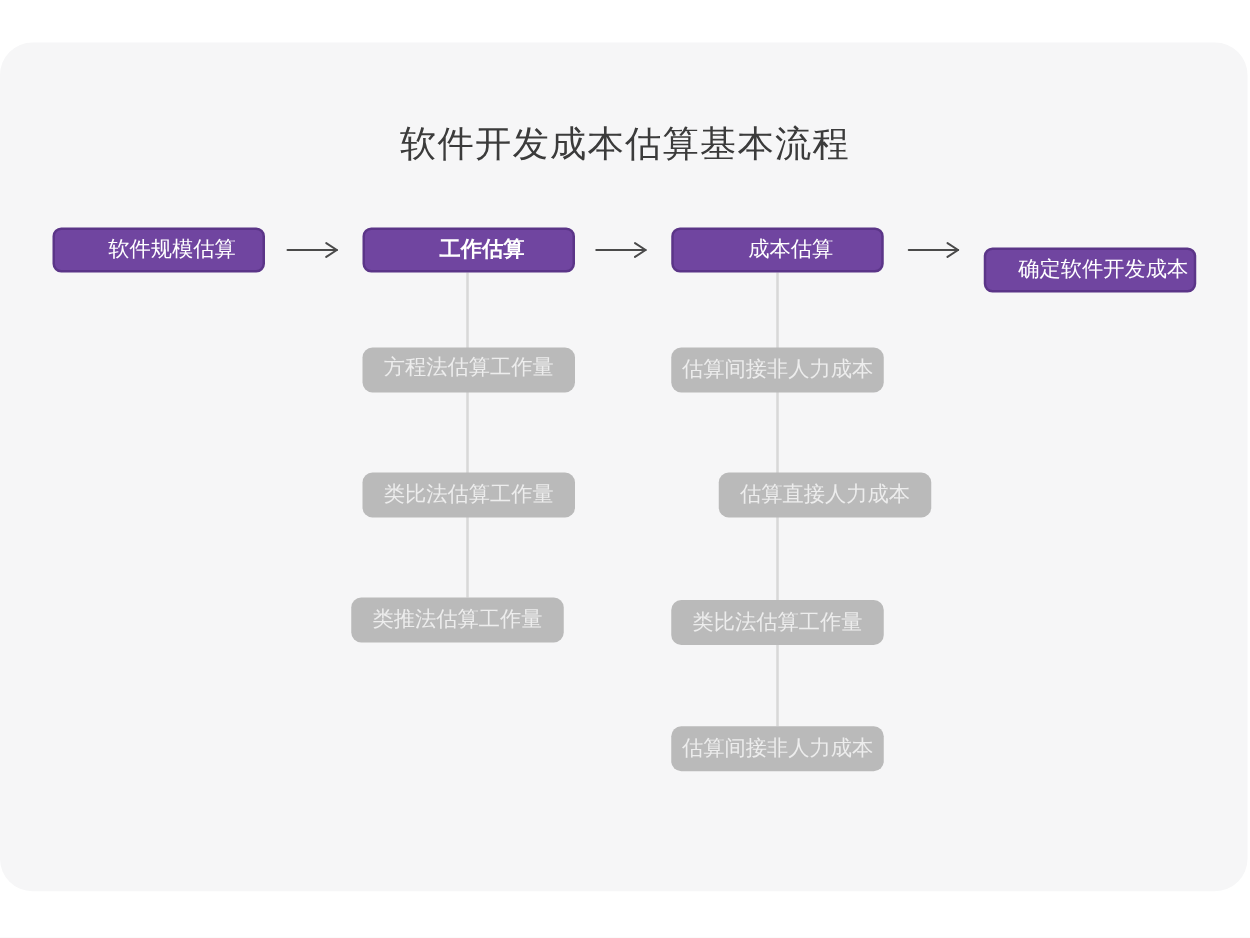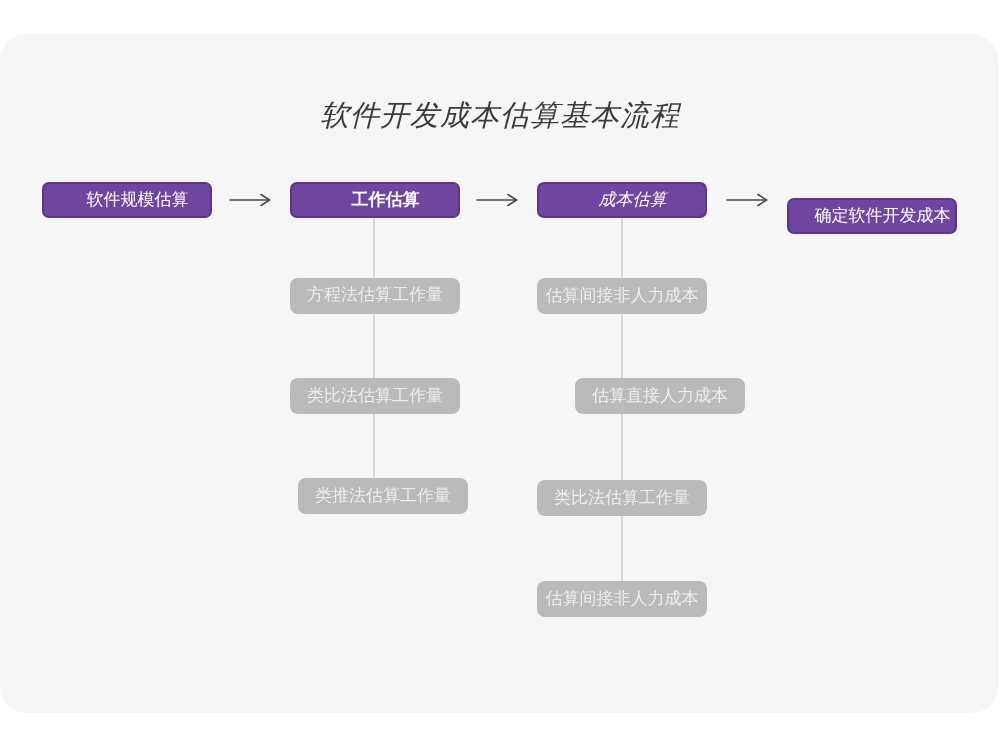--- a/index.html
+++ b/index.html
@@ -29,21 +29,20 @@
   }
   .title{
     position:absolute;
     left:0; top:96px;
     width:1000px;
     text-align:center;
     font-size:29px;
     letter-spacing:1px;
     color:var(--title-color);
     z-index:2;
-    font-style:italic;
   }
   .node{
     position:absolute;
     width:170px; height:36px;
     border-radius:7px;
     text-align:center;
     font-size:17px;
     white-space:nowrap;
     z-index:2;
   }
@@ -55,21 +54,21 @@
   }
   .node.secondary{
     background:var(--node-secondary);
     color:var(--node-secondary-text);
     line-height:36px;
     border-radius:8px;
   }
   .main-row{ top:182px;padding-left:21px; }
   .n1{ left:42px; }
   .n2{ left:290px;font-weight:bold; }
-  .n3{ left:537px;font-style:italic; }
+  .n3{ left:537px; }
   .n4{ left:787px;margin-top:16px; }
 
   .arrow{
     position:absolute;
     top:192px;
     width:44px; height:16px;
     z-index:2;
   }
   .a1{ left:228px; }
   .a2{ left:475px; }
@@ -85,21 +84,21 @@
     position:absolute;
     width:2px;
     background:var(--connector);
     z-index:1;
   }
   .c2{ left:373px; top:218px; height:260px; }
   .c3{ left:621px; top:218px; height:363px; }
 
   .w1{ left:290px; top:278px;font-family:Liberation Mono, monospace; }
   .w2{ left:290px; top:378px; }
-  .w3{ left:298px; top:478px; }
+  .w3{ left:281px; top:478px; }
 
   .s1{ left:537px; top:278px; }
   .s2{ left:537px; top:378px;margin-left:38px; }
   .s3{ left:537px; top:480px; }
   .s4{ left:537px; top:581px; }
 </style>
 </head>
 <body>
 
 <div class="canvas"></div>

